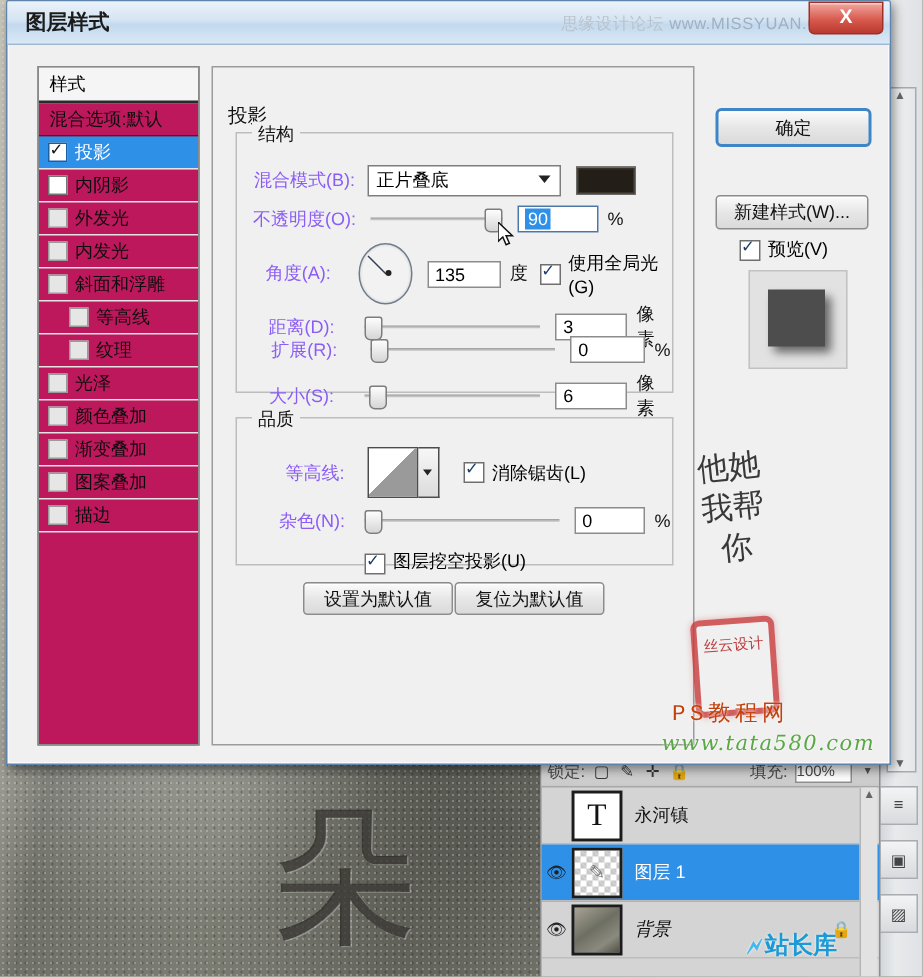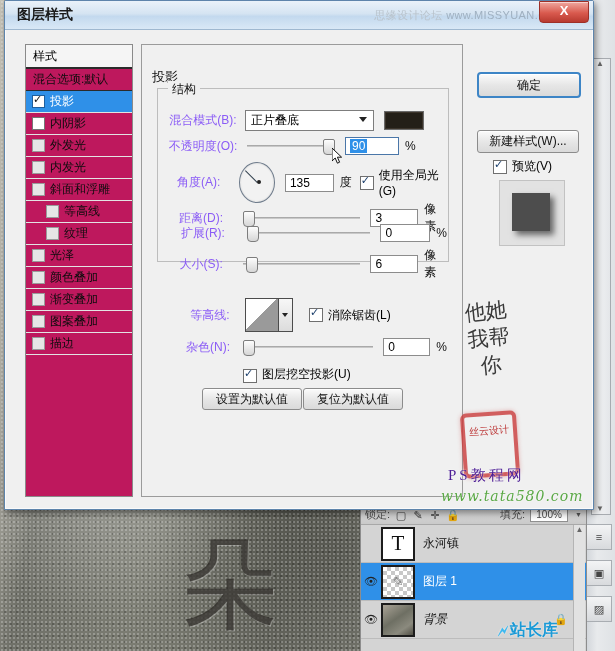--- a/index.html
+++ b/index.html
@@ -43,21 +43,21 @@
   #layers-panel{position:absolute;left:360px;top:504px;width:225px;height:147px;
     background:#d4d4d4;border:1px solid #8d8d8d;
     box-shadow:inset 0 1px 0 #efefef;}
   #layers-lockbar{height:19px;display:flex;align-items:center;gap:5px;padding:0 4px;
     background:linear-gradient(180deg,#e3e3e3,#c9c9c9);border-bottom:1px solid #a8a8a8;
     font-size:11px;color:#4a4a4a;}
   .lock-ico{width:12px;height:12px;display:inline-block;color:#3a3a3a;font-size:11px;
     line-height:12px;text-align:center;}
   #fill-label{margin-left:auto;font-size:11px;color:#4a4a4a;}
   #fill-value{width:36px;height:13px;background:#fff;border:1px solid #8f8f8f;
-    font-size:10px;line-height:13px;text-align:center;}
+    font-size:10px;line-height:13px;}
   #fill-arrow{font-size:7px;color:#555;padding-left:2px;}
   .layer-row{height:37px;display:flex;align-items:center;border-bottom:1px solid #bcbcbc;}
   .layer-row.sel{background:#2f90e8;}
   .eye{width:20px;text-align:center;font-size:11px;color:#222;}
   .thumb{width:30px;height:30px;border:2px solid #1c1c1c;background:#fff;
     display:flex;align-items:center;justify-content:center;overflow:hidden;}
   .thumb.tx{font-family:"Liberation Serif","DejaVu Serif",serif;font-size:21px;color:#111;}
   .thumb.checker{background-image:
       linear-gradient(45deg,#c8c8c8 25%,transparent 25%,transparent 75%,#c8c8c8 75%),
       linear-gradient(45deg,#c8c8c8 25%,transparent 25%,transparent 75%,#c8c8c8 75%);
@@ -184,22 +184,22 @@
   
   #wm-calli{position:absolute;left:455px;top:268px;width:60px;height:110px;
     color:#2a2a2a;font-size:21px;line-height:27px;
     font-family:"DejaVu Serif","Liberation Serif",serif;
     transform:rotate(-6deg);opacity:.92;text-align:center;}
   #wm-seal{position:absolute;left:457px;top:382px;width:48px;height:48px;
     border:4px solid rgba(201,58,58,.80);border-radius:6px;
     color:rgba(186,44,44,.92);font-size:10px;line-height:12px;padding-top:9px;
     text-align:center;font-family:"DejaVu Serif","Liberation Serif",serif;
     transform:rotate(-4deg);box-shadow:0 0 4px rgba(200,60,60,.35);}
-  #wm-ps{position:absolute;left:443px;top:436px;font-size:15px;color:#4c1d95;
-    font-family:Liberation Serif, serif;letter-spacing:3px;
+  #wm-ps{position:absolute;left:443px;top:436px;font-size:15px;color:#c2410c;
+    font-family:Liberation Mono, monospace;letter-spacing:3px;
     text-shadow:0 0 2px rgba(255,255,255,.9);}
   #wm-url{position:absolute;left:436px;top:458px;font-size:14px;color:#5aa845;
     font-style:italic;font-family:"DejaVu Serif","Liberation Serif",serif;letter-spacing:1px;
     text-shadow:0 0 2px rgba(255,255,255,.9);}
 
   
   #wm-logo{position:absolute;left:498px;top:620px;display:flex;align-items:center;gap:2px;
     font-size:16px;font-weight:bold;color:#1b9ad6;
     font-family:"DejaVu Sans","Liberation Sans",sans-serif;
     text-shadow:0 0 2px rgba(255,255,255,.8);}
@@ -395,20 +395,23 @@
     <div class="row" style="left:162px;top:217px;width:280px;">
       <span class="lbl" style="width:72px;">大小(S):</span>
       <span class="slider" style="width:124px;margin-left:8px;">
         <i class="track"></i>
         <i class="knob" style="left:3px;"></i>
       </span>
       <span class="field" style="width:40px;margin-left:10px;">6</span>
       <span class="unit">像素</span>
     </div>
 
+    <div class="group" id="grp-quality">
+      <span class="group-legend">品质</span>
+    </div>
 
     <div class="row" style="left:176px;top:268px;width:266px;">
       <span class="lbl" style="width:58px;">等高线:</span>
       <span id="contour-box" style="margin-left:6px;">
         <i class="fillhalf"></i>
       </span>
       <span id="contour-caret"></span>
       <span class="ck on" style="margin-left:16px;"></span>
       <span class="ck-lbl">消除锯齿(L)</span>
     </div>

